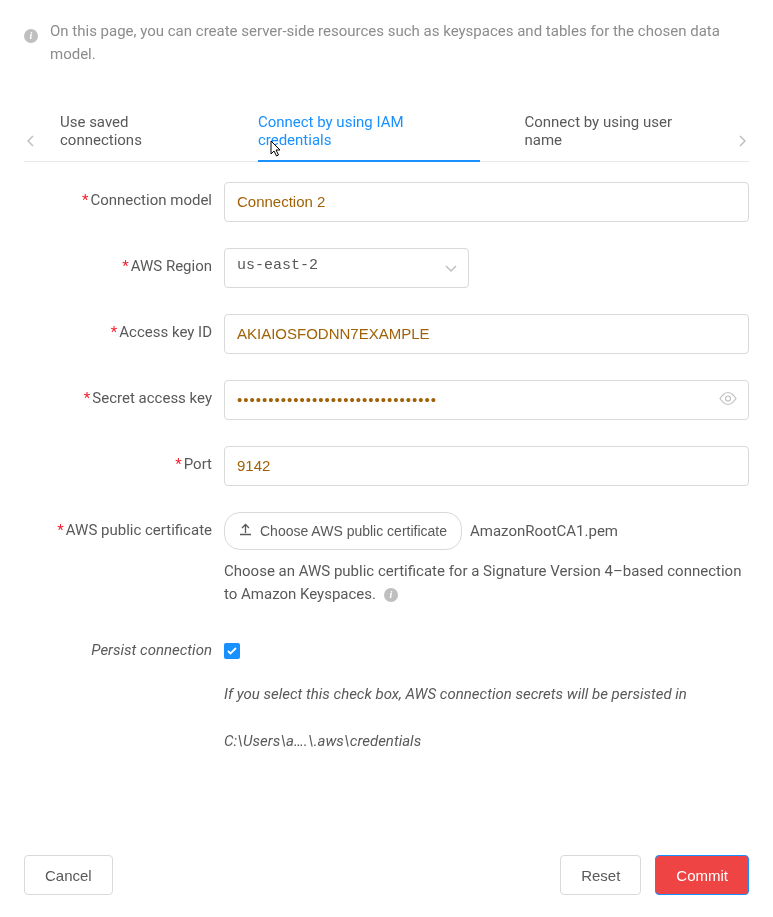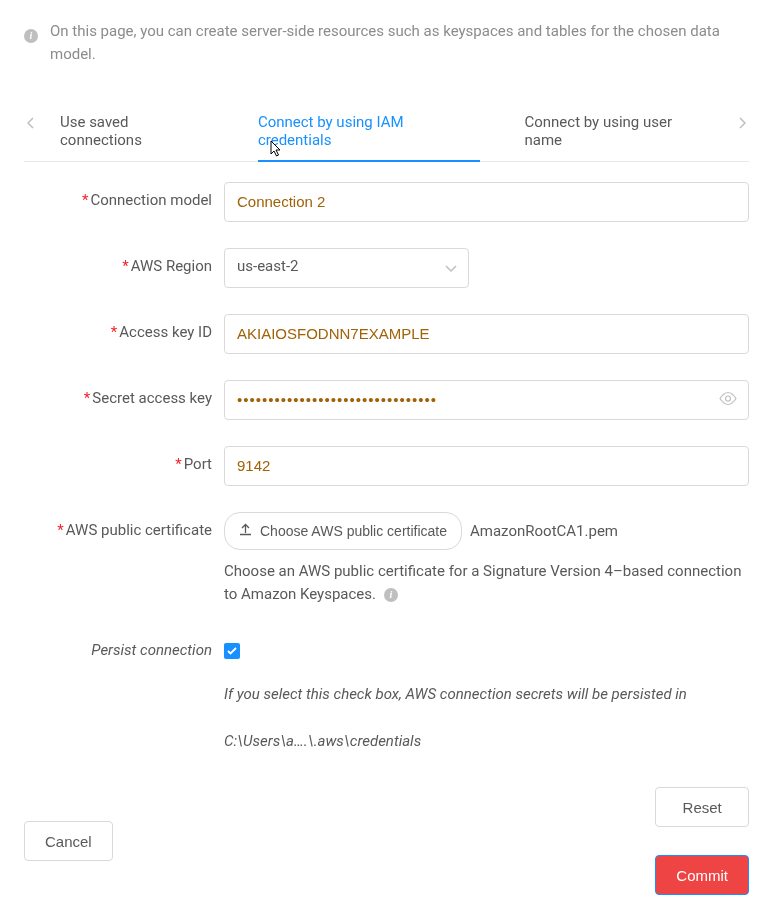--- a/index.html
+++ b/index.html
@@ -37,21 +37,21 @@
       font-weight: bold;
       font-family: Georgia, serif;
     }
     .info-text {
       color: #8c8c8c;
       font-size: 15px;
       line-height: 1.55;
     }
     .tabs-row {
       display: flex;
-      align-items: flex-start;
+      align-items: flex-end;
       border-bottom: 1px solid #e8e8e8;
       margin-bottom: 20px;
       position: relative;
     }
     .chev {
       width: 14px;
       color: #595959;
       font-size: 13px;
       cursor: pointer;
       display: flex;
@@ -118,20 +118,21 @@
     .select {
       width: 100%;
       padding: 8px 30px 8px 12px;
       border: 1px solid #d9d9d9;
       border-radius: 4px;
       font-size: 15px;
       color: #595959;
       height: 40px;
       background: #fff;
       cursor: pointer;
+      font-family: Liberation Mono, monospace;
     }
     .select-caret {
       position: absolute;
       right: 12px;
       top: 50%;
       transform: translateY(-50%);
       color: #bfbfbf;
       pointer-events: none;
     }
     .pw-wrap { position: relative; }
@@ -207,21 +208,21 @@
     }
     .footer {
       position: absolute;
       left: 24px;
       right: 24px;
       bottom: 22px;
       display: flex;
       justify-content: space-between;
       align-items: center;
     }
-    .footer-right { display: flex; gap: 14px; flex-direction: column; }
+    .footer-right { display: flex; gap: 14px; }
     .btn {
       padding: 9px 20px;
       border-radius: 4px;
       border: 1px solid #d9d9d9;
       background: #fff;
       color: #595959;
       font-size: 15px;
       cursor: pointer;
       height: 40px;
       margin-top: 14px;

